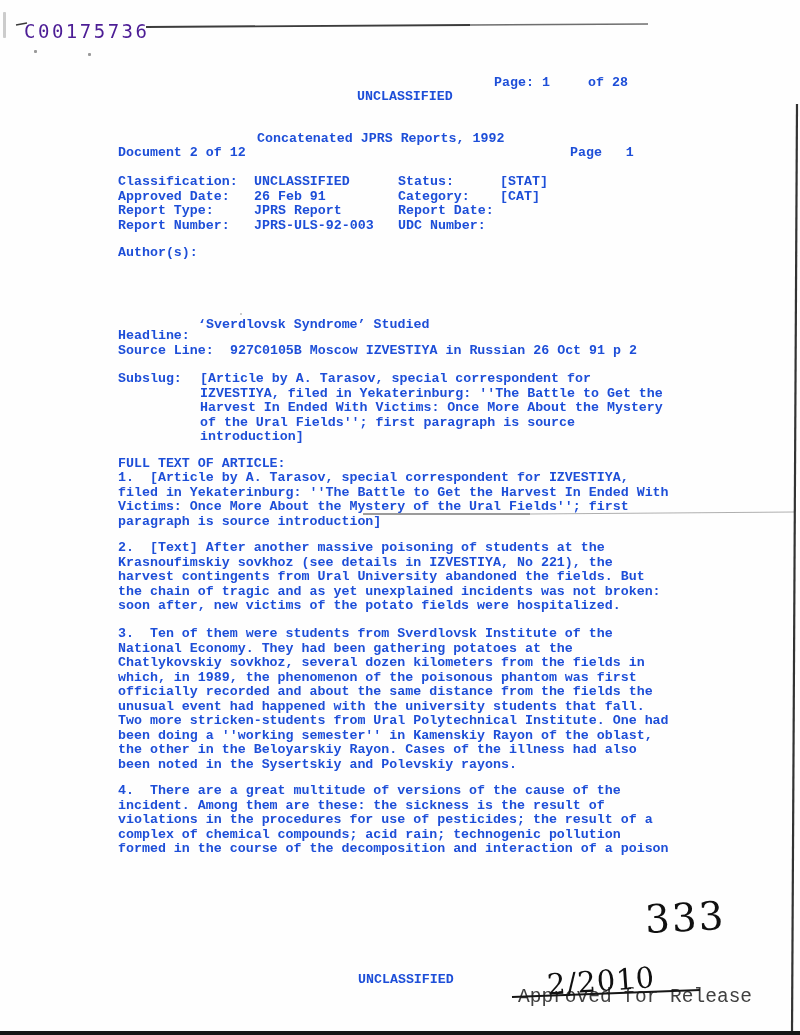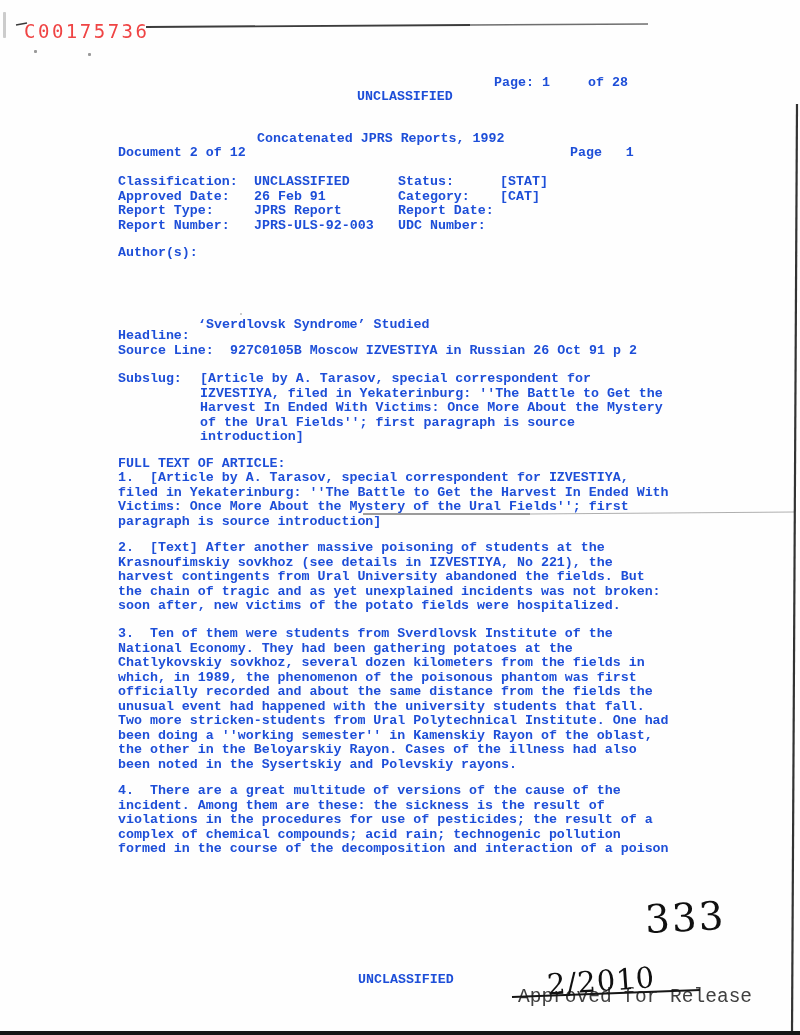--- a/index.html
+++ b/index.html
@@ -9,21 +9,21 @@
     color:#1e1e1e;
   }
   .mono{
     position:absolute;font-family:"Liberation Mono","DejaVu Sans Mono",monospace;
     font-weight:700;font-size:13.3px;line-height:14.55px;white-space:pre;
     color:#1d4ed8;letter-spacing:0;
   }
   .docid{
     position:absolute;top:20px;left:24px;
     font-family:"DejaVu Sans Mono",monospace;font-weight:400;
-    font-size:19px;letter-spacing:2.5px;color:#ef4444;
+    font-size:19px;letter-spacing:2.5px;color:#4c1d95;
   }
   .watermark{
     position:absolute;top:501px;left:290px;
     font-family:"Liberation Sans","DejaVu Sans",sans-serif;font-weight:700;
     font-size:37px;letter-spacing:0.5px;color:transparent;
     -webkit-text-stroke:1.3px #b4b4b4;opacity:.9;z-index:5;
   }
   .stamp-sans{
     position:absolute;font-family:Liberation Mono, monospace;
     color:#404040;

